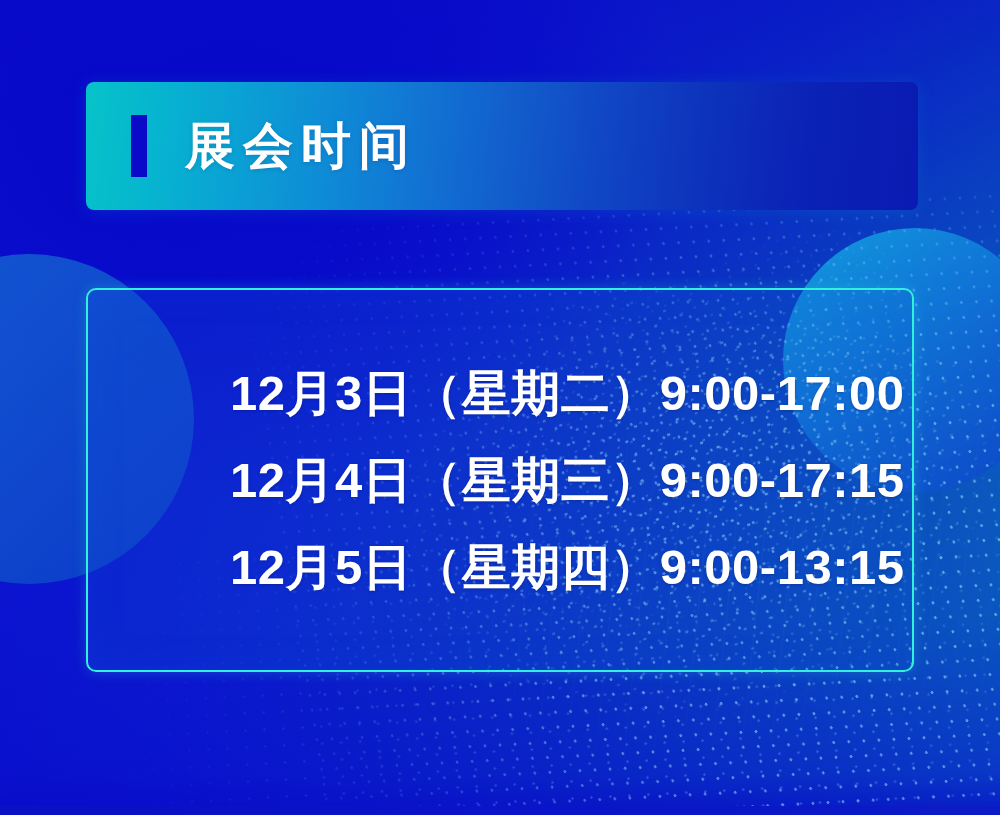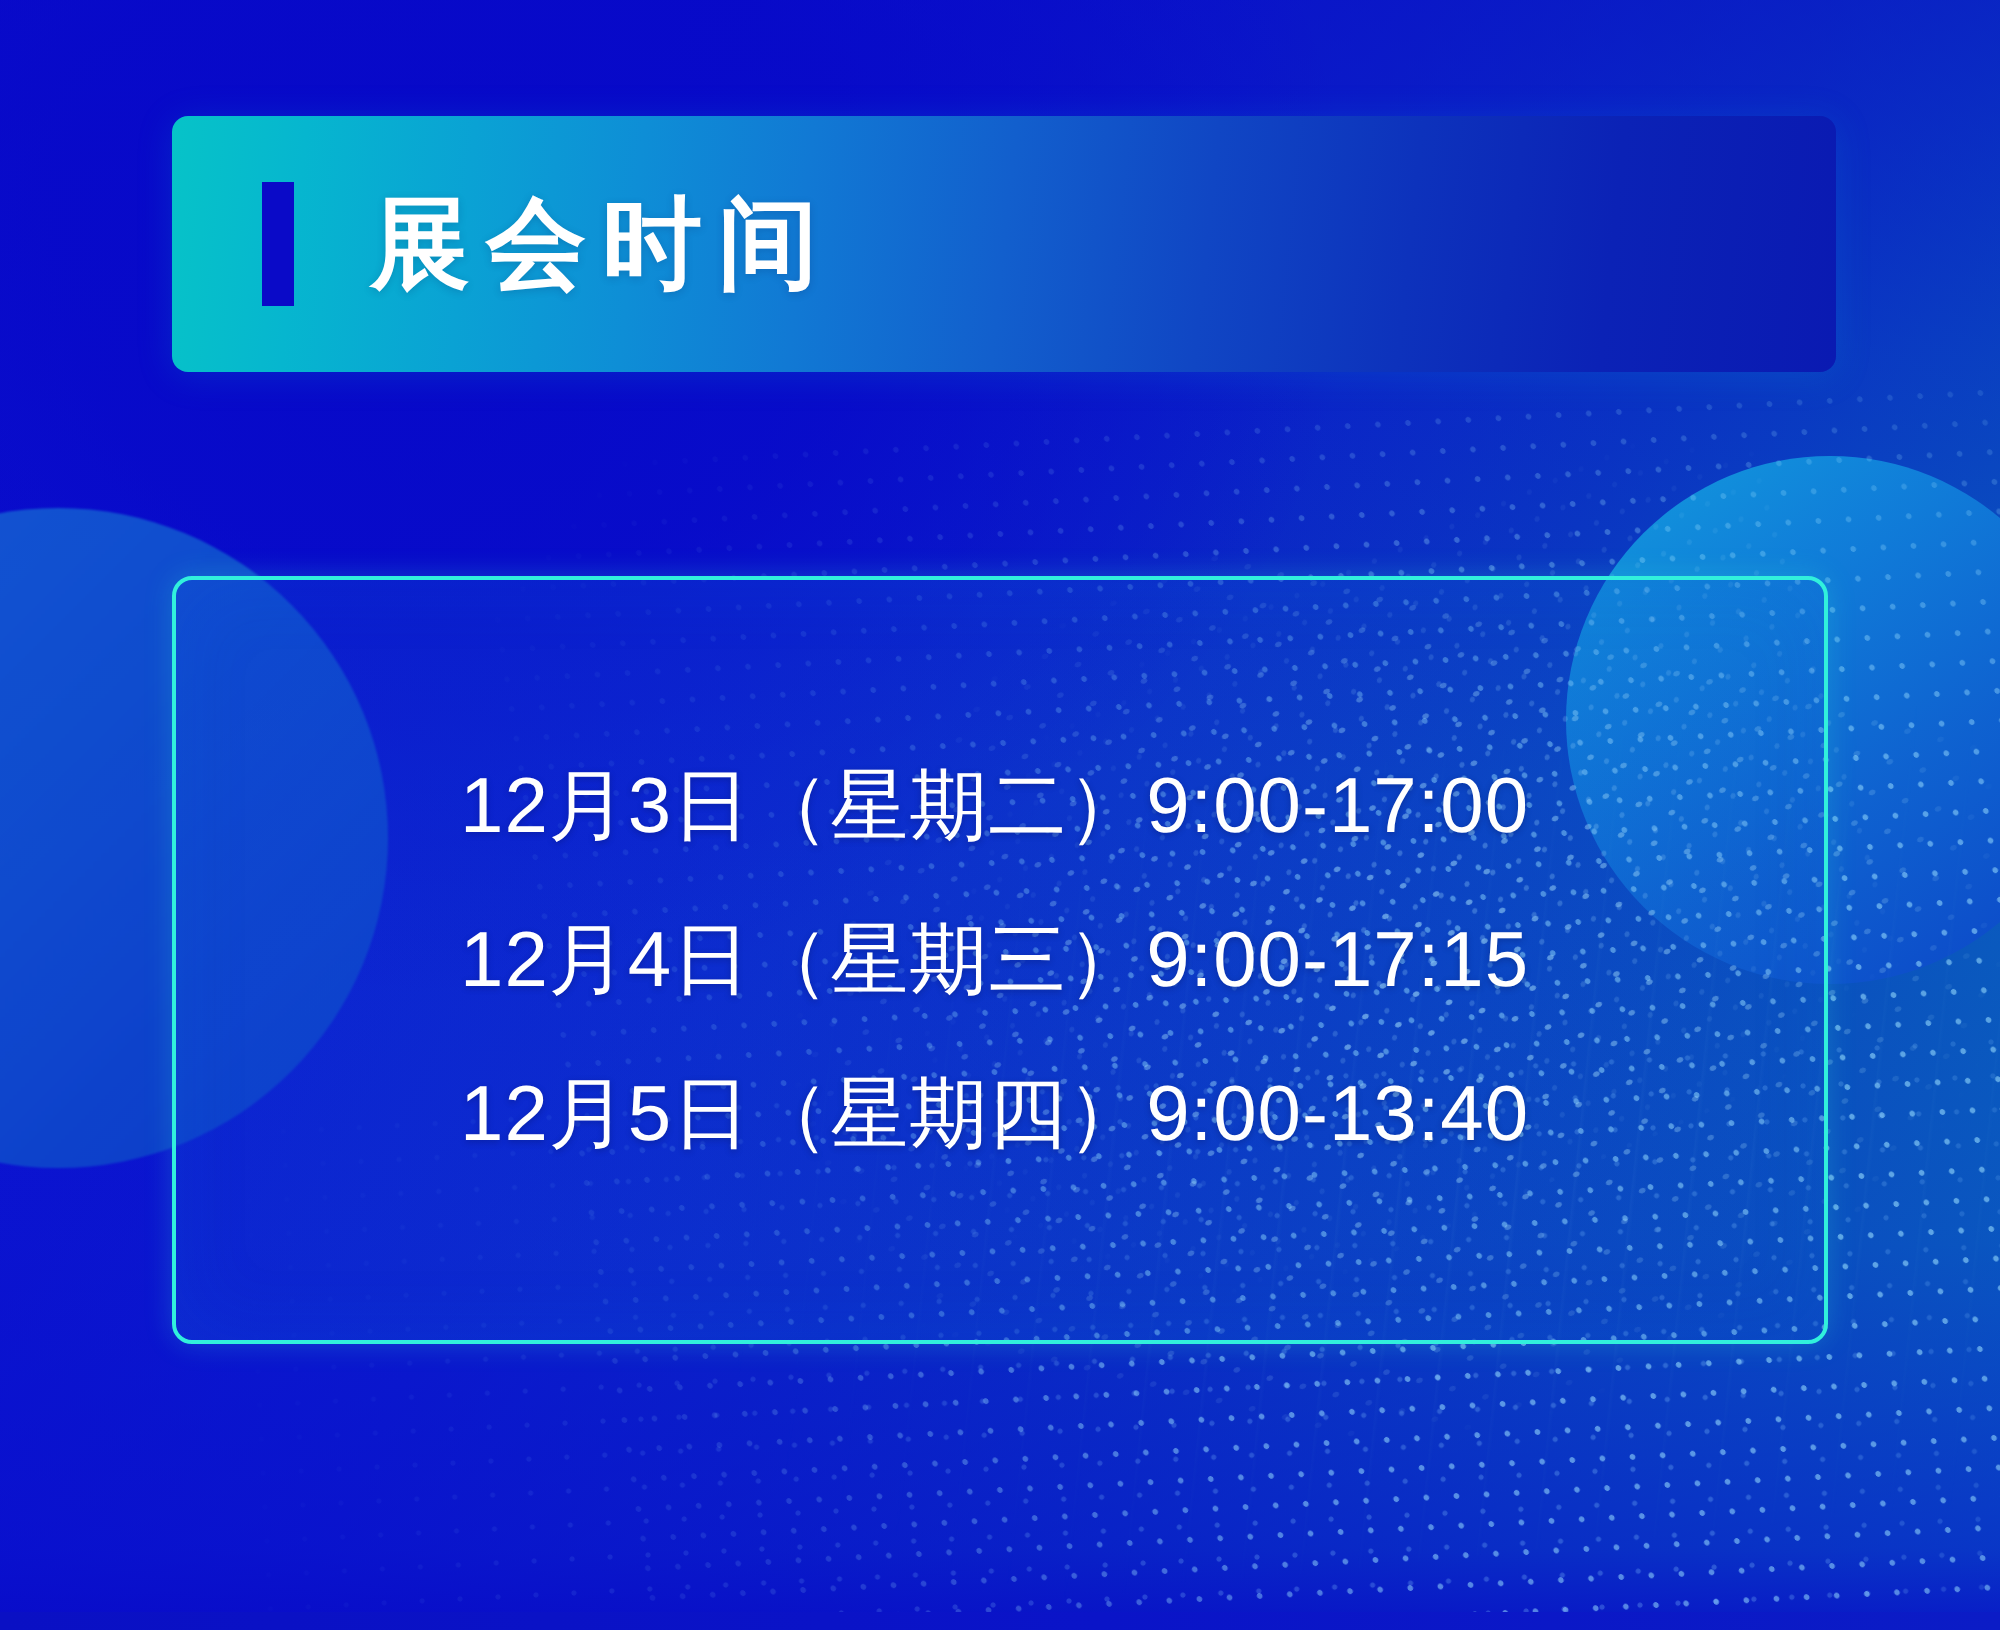--- a/index.html
+++ b/index.html
@@ -164,21 +164,21 @@
     position: absolute;
     left: 0; right: 0; bottom: 0;
     height: 9px;
     background: linear-gradient(90deg, #0a10c4 0%, #0a14c8 55%, #0b1cc6 100%);
   }
 
   
   .banner {
     position: absolute;
     left: 86px;
-    top: 58px;
+    top: 82px;
     width: 832px;
     height: 128px;
     border-radius: 8px;
     background: linear-gradient(96deg,
       #06c3c8 0%,
       #06b6cf 8%,
       #0aa2d4 18%,
       #0e8ed6 28%,
       #1179d4 38%,
       #125fcd 50%,
@@ -228,22 +228,22 @@
     flex-direction: column;
     justify-content: center;
   }
   .schedule {
     margin: 0;
     padding: 0 0 0 142px;
     list-style: none;
   }
   .schedule-line {
     color: #ffffff;
-    font-size: 39px;
-    font-weight: 400;
+    font-size: 49px;
+    font-weight: 700;
     line-height: 1;
     letter-spacing: 0.5px;
     margin: 0 0 38px 0;
     white-space: nowrap;
     text-shadow: 0 1px 3px rgba(0,15,70,0.28);
   }
   .schedule-line:last-child { margin-bottom: 0; }
 </style>
 </head>
 <body>
@@ -267,18 +267,18 @@
 
   <div class="banner">
     <div class="banner-accent"></div>
     <div class="banner-title">展会时间</div>
   </div>
 
   <div class="card">
     <ul class="schedule">
       <li class="schedule-line">12月3日（星期二）9:00-17:00</li>
       <li class="schedule-line">12月4日（星期三）9:00-17:15</li>
-      <li class="schedule-line">12月5日（星期四）9:00-13:40</li>
+      <li class="schedule-line">12月5日（星期四）9:00-13:15</li>
     </ul>
   </div>
 
   <div class="bottom-bar"></div>
 </div>
 
 </body></html>

